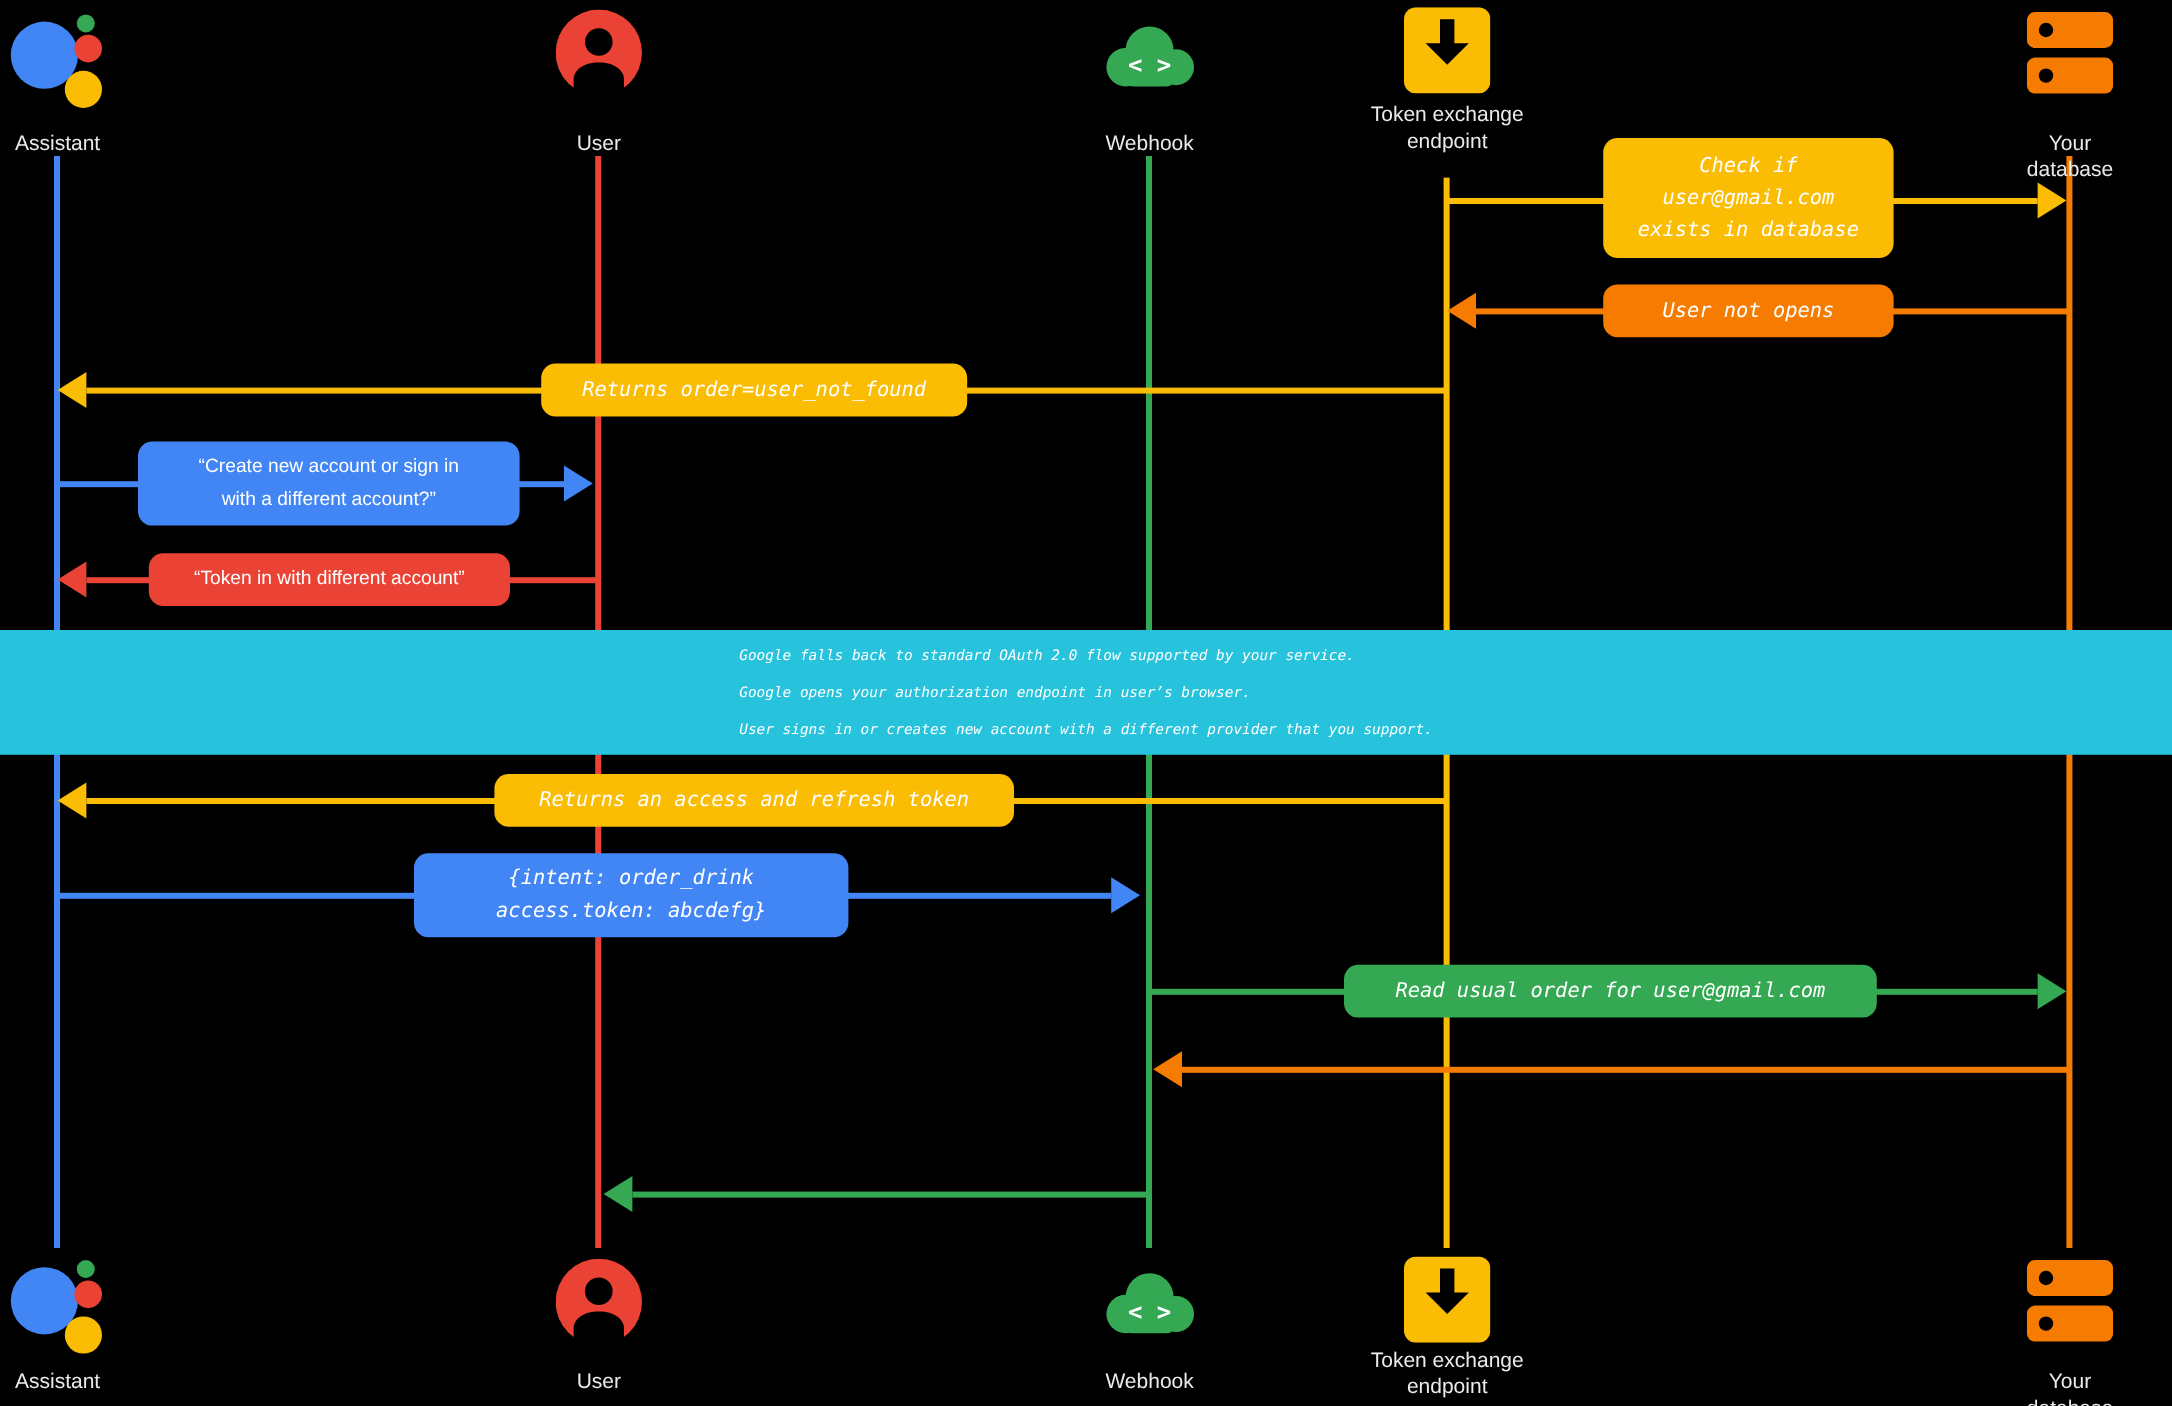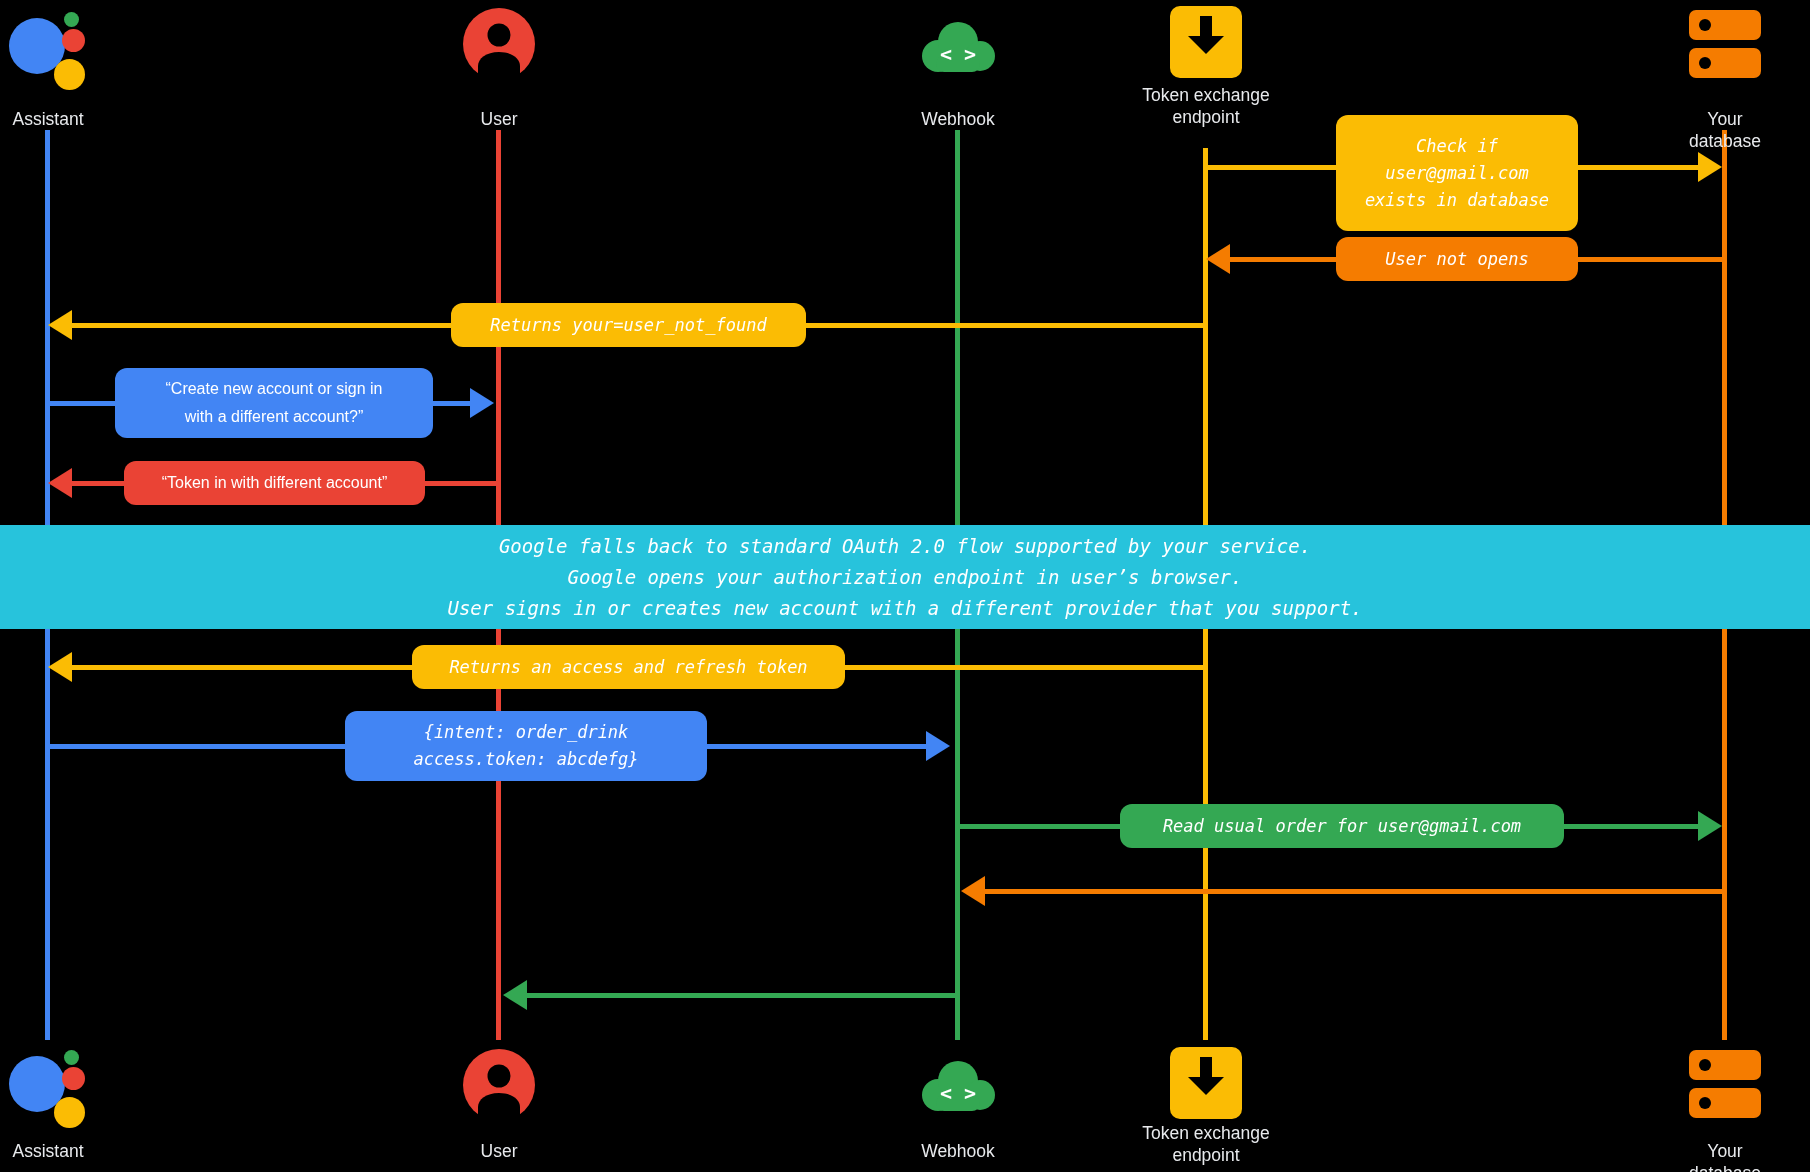--- a/index.html
+++ b/index.html
@@ -22,22 +22,22 @@
   .msg-head.right { border-left:24px solid var(--c); }
   .msg-head.left  { border-right:24px solid var(--c); }
 
   .msg-box { position:absolute; background:var(--c); border-radius:12px; color:#fff;
              display:flex; align-items:center; justify-content:center; text-align:center;
              white-space:pre-line; padding:4px 12px; }
   .mono  { font-family:"DejaVu Sans Mono",monospace; font-style:italic; font-size:17px; line-height:27px; }
   .quote { font-family:Liberation Sans, sans-serif; font-size:16px; line-height:28px; }
 
   .banner { position:absolute; left:0; top:525px; width:1810px; height:104px; background:var(--c);
-            color:#fff; display:flex; align-items:center; justify-content:center; text-align:center;
-            font-family:"DejaVu Sans Mono",monospace; font-style:italic; font-size:19px; line-height:31px;
+            color:#fff; display:flex; align-items:center; justify-content:center; text-align:left;
+            font-family:"DejaVu Sans Mono",monospace; font-style:italic; font-size:12px; line-height:31px;
             white-space:pre-line; }
 
   .actor-label { position:absolute; transform:translateX(-50%); text-align:center; color:#E8EAED;
                  font-size:17.5px; line-height:22px; white-space:pre-line; }
 
   .icon { position:absolute; }
   .assistant-icon { width:90px; height:90px; }
   .assistant-icon i { position:absolute; border-radius:50%; display:block; }
   .a-blue   { left:9px;  top:16px; width:56px; height:56px; background:#4285F4; }
   .a-green  { left:64px; top:10px; width:15px; height:15px; background:#34A853; }
@@ -93,25 +93,25 @@
   </div>
   <div>
     <div class="msg-head left c-green" style="left:503px; top:980px;"></div>
     <div class="msg-line c-green" style="left:527px; top:993px; width:431px;"></div>
   </div>
 
   <div class="banner c-cyan">Google falls back to standard OAuth 2.0 flow supported by your service.
 Google opens your authorization endpoint in user’s browser.
 User signs in or creates new account with a different provider that you support.</div>
 
-  <div class="msg-box mono c-yellow" style="left:1336px; top:115px; width:242px; height:116px;">Check if
+  <div class="msg-box mono c-yellow" style="left:1336px; top:115px; width:242px; height:100px;">Check if
 user@gmail.com
 exists in database</div>
   <div class="msg-box mono c-orange" style="left:1336px; top:237px; width:242px; height:44px;">User not opens</div>
-  <div class="msg-box mono c-yellow" style="left:451px; top:303px; width:355px; height:44px;">Returns your=user_not_found</div>
+  <div class="msg-box mono c-yellow" style="left:451px; top:303px; width:355px; height:44px;">Returns order=user_not_found</div>
   <div class="msg-box quote c-blue" style="left:115px; top:368px; width:318px; height:70px;">“Create new account or sign in
 with a different account?”</div>
   <div class="msg-box quote c-red" style="left:124px; top:461px; width:301px; height:44px;">“Token in with different account”</div>
   <div class="msg-box mono c-yellow" style="left:412px; top:645px; width:433px; height:44px;">Returns an access and refresh token</div>
   <div class="msg-box mono c-blue" style="left:345px; top:711px; width:362px; height:70px;">{intent: order_drink
 access.token: abcdefg}</div>
   <div class="msg-box mono c-green" style="left:1120px; top:804px; width:444px; height:44px;">Read usual order for user@gmail.com</div>
 
   <div class="icon assistant-icon" style="left:0px; top:2px;">
     <i class="a-blue"></i>

